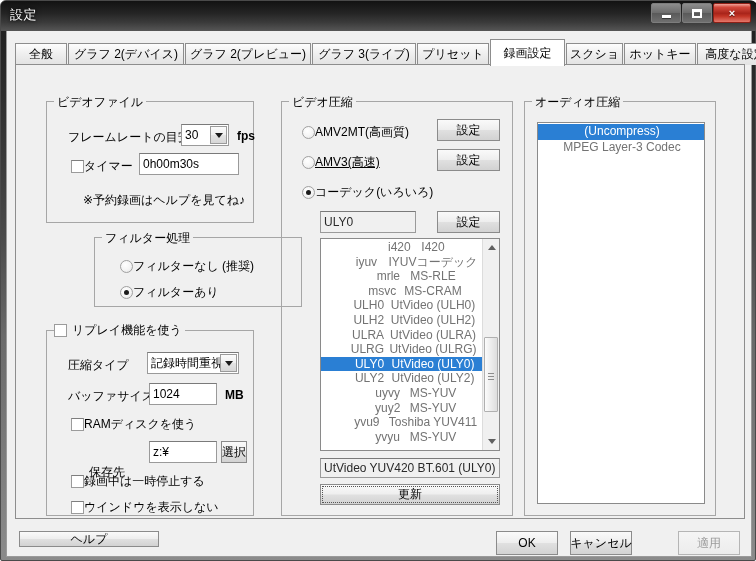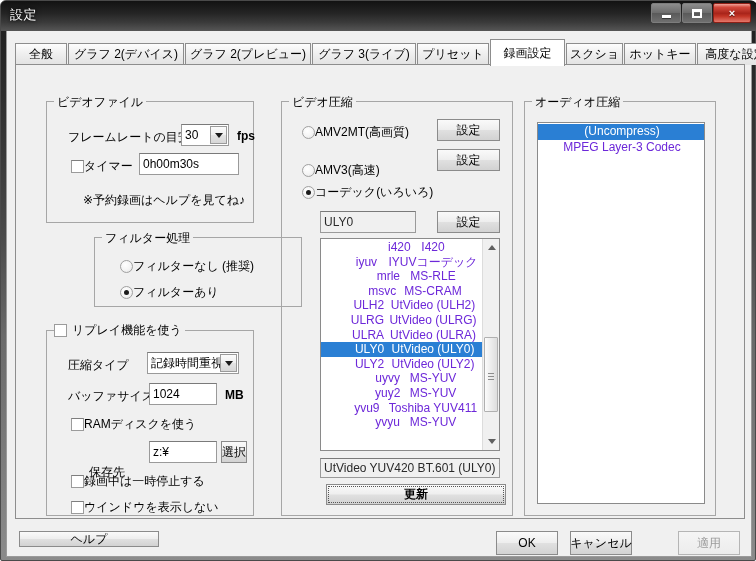--- a/index.html
+++ b/index.html
@@ -193,21 +193,21 @@
     border: 1px solid #8a8a8a;
     overflow: hidden;
     text-align: center;
   }
   .listbox .items {
     position: absolute; left: 0; top: 0; right: 0; bottom: 0;
     padding: 1px 0 0 0;
   }
   .lrow {
     height: 14.6px; line-height: 14.6px;
-    font-size: 12px; color: #6d28d9;
+    font-size: 12px; color: #737373;
     padding-left: 2px;
     white-space: nowrap;
     overflow: hidden;
     display: block;
   }
   .lrow.sel { background: #2a7fd4; color: #ffffff; }
   .lrow .c1 { display: inline-block; width: 44px; }
 
   
   .vscroll {
@@ -368,21 +368,21 @@
 
       <div class="group" style="left:265px; top:36px; width:232px; height:415px;">
         <div class="legend">ビデオ圧縮</div>
 
         <div class="radio-row" style="left:20px; top:22px;">
           <span class="rd"></span>
           <span>AMV2MT(高画質)</span>
         </div>
         <div class="btn" style="left:155px; top:17px; width:63px; height:22px;">設定</div>
 
-        <div class="radio-row" style="left:20px; top:60px;">
+        <div class="radio-row" style="left:20px; top:52px;text-decoration:underline;">
           <span class="rd"></span>
           <span>AMV3(高速)</span>
         </div>
         <div class="btn" style="left:155px; top:47px; width:63px; height:22px;">設定</div>
 
         <div class="radio-row" style="left:20px; top:82px;">
           <span class="rd on"></span>
           <span>コーデック(いろいろ)</span>
         </div>
 
@@ -390,23 +390,24 @@
           <span>ULY0</span>
         </div>
         <div class="btn" style="left:155px; top:109px; width:63px; height:22px;">設定</div>
 
         <div class="listbox" style="left:38px; top:136px; width:180px; height:213px;">
           <div class="items" id="codec-items">
               <div class="lrow"><span class="c1">i420</span><span>I420</span></div>
               <div class="lrow"><span class="c1">iyuv</span><span>IYUVコーデック</span></div>
               <div class="lrow"><span class="c1">mrle</span><span>MS-RLE</span></div>
               <div class="lrow"><span class="c1">msvc</span><span>MS-CRAM</span></div>
+              <div class="lrow"><span class="c1">ULH0</span><span>UtVideo (ULH0)</span></div>
               <div class="lrow"><span class="c1">ULH2</span><span>UtVideo (ULH2)</span></div>
+              <div class="lrow"><span class="c1">ULRA</span><span>UtVideo (ULRA)</span></div>
               <div class="lrow"><span class="c1">ULRG</span><span>UtVideo (ULRG)</span></div>
-              <div class="lrow"><span class="c1">ULRA</span><span>UtVideo (ULRA)</span></div>
               <div class="lrow sel"><span class="c1">ULY0</span><span>UtVideo (ULY0)</span></div>
               <div class="lrow"><span class="c1">ULY2</span><span>UtVideo (ULY2)</span></div>
               <div class="lrow"><span class="c1">uyvy</span><span>MS-YUV</span></div>
               <div class="lrow"><span class="c1">yuy2</span><span>MS-YUV</span></div>
               <div class="lrow"><span class="c1">yvu9</span><span>Toshiba YUV411</span></div>
               <div class="lrow"><span class="c1">yvyu</span><span>MS-YUV</span></div>
             </div>
           <div class="vscroll">
             <div class="arrow up">
                 <span class="tu"></span>
@@ -421,21 +422,21 @@
             <div class="arrow down">
                 <span class="td"></span>
               </div>
           </div>
         </div>
 
         <div class="textbox readonly" style="left:38px; top:356px; width:180px; height:20px;">
           <span>UtVideo YUV420 BT.601 (ULY0) V0</span>
         </div>
 
-        <div class="btn focusdot" style="left:44px; top:382px; width:180px; height:21px;font-weight:bold;">更新</div>
+        <div class="btn focusdot" style="left:38px; top:382px; width:180px; height:21px;">更新</div>
       </div>
 
       <div class="group" style="left:508px; top:36px; width:192px; height:415px;">
         <div class="legend">オーディオ圧縮</div>
 
         <div class="listbox" style="left:12px; top:20px; width:168px; height:382px;">
           <div class="items" id="audio-items">
               <div class="lrow sel" style="height: 15.5px; line-height: 15.5px;">(Uncompress)</div>
               <div class="lrow" style="height: 15.5px; line-height: 15.5px;">MPEG Layer-3 Codec</div>
             </div>

